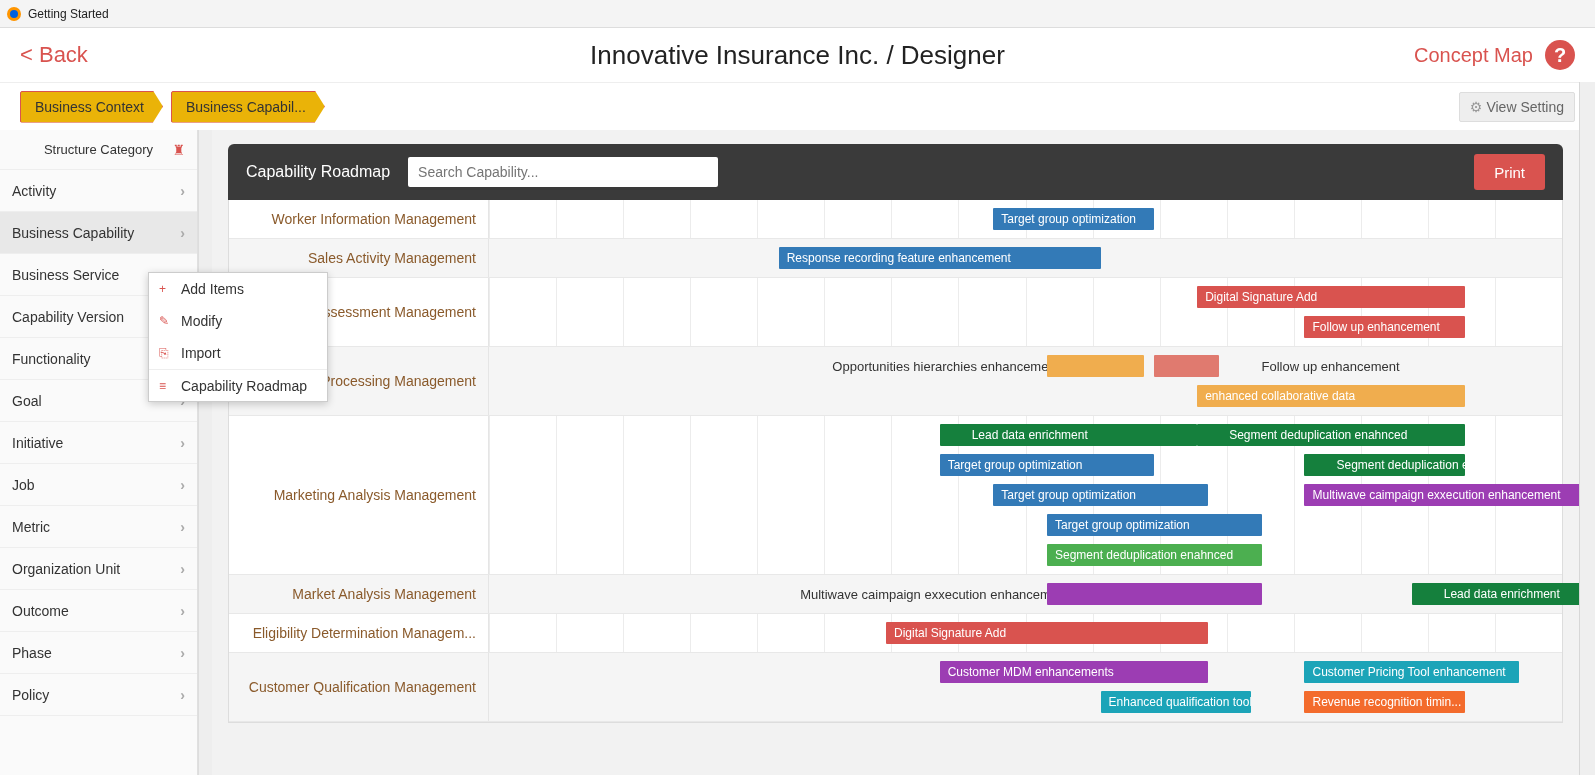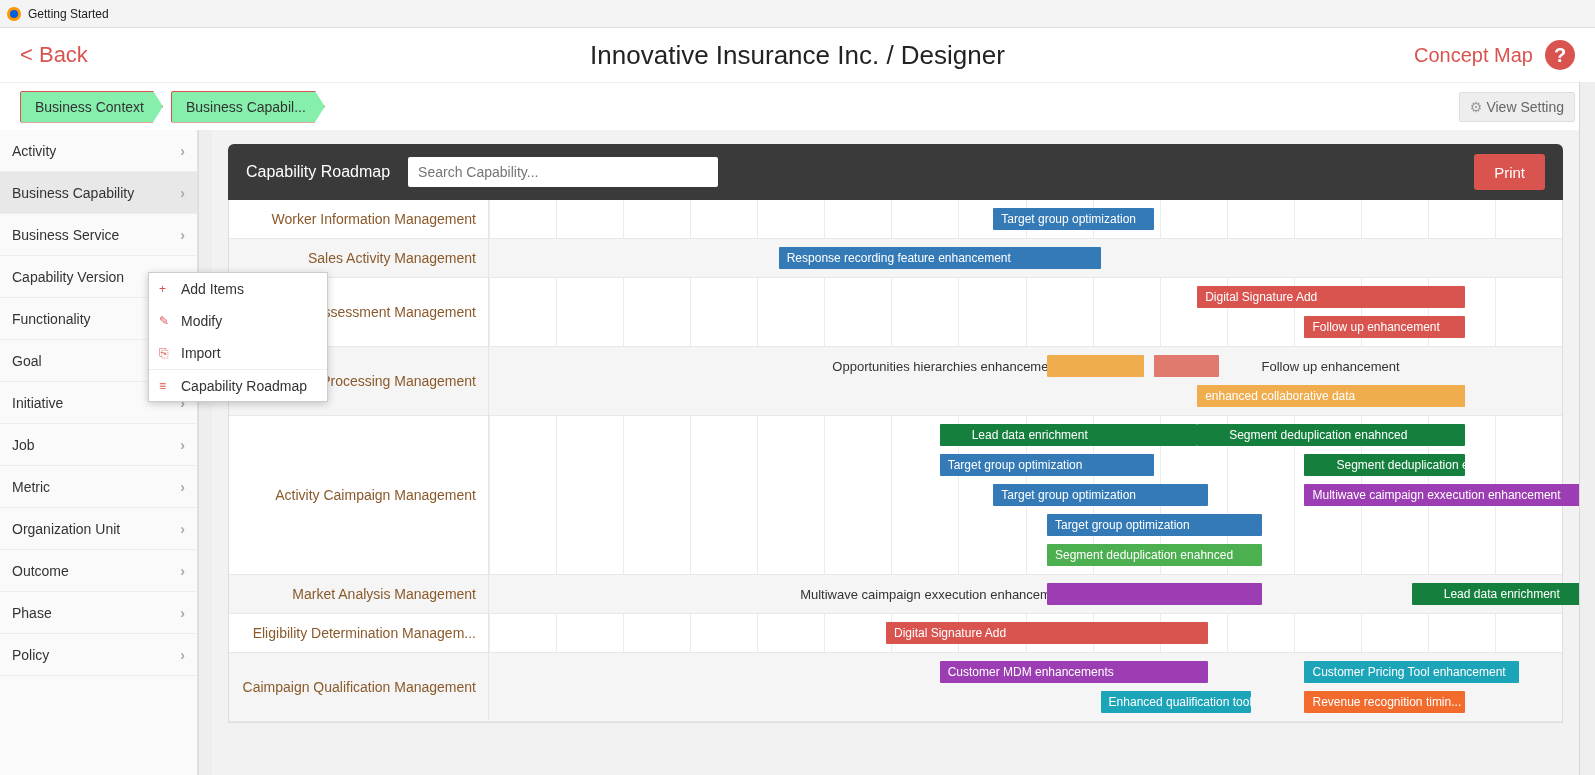--- a/index.html
+++ b/index.html
@@ -16,21 +16,21 @@
 .app-header{ height:54px; background:#fff; display:flex; align-items:center; padding:0 20px; position:relative; }
 .back-link{ color:#d9534f; font-size:22px; cursor:pointer; font-weight:400; }
 .app-title{ position:absolute; left:50%; transform:translateX(-50%); font-size:26px; color:#222; font-weight:400;}
 .right-tools{ margin-left:auto; display:flex; align-items:center; gap:12px;}
 .concept-map{ color:#d9534f; font-size:20px; cursor:pointer;}
 .help-icon{ width:30px; height:30px; border-radius:50%; background:#d9534f; color:#fff; display:flex; align-items:center; justify-content:center; font-size:20px; font-weight:bold; cursor:pointer;}
 
 
 .crumb-row{ height:48px; background:#fff; border-top:1px solid #eee; display:flex; align-items:center; padding:0 20px; }
 .crumbs{ display:flex; gap:8px;}
-.crumb{ position:relative; height:32px; border:1px solid #d9534f; padding:0 18px 0 14px; display:flex; align-items:center; font-size:14px; color:#333; border-radius:2px; clip-path: polygon(0 0, calc(100% - 10px) 0, 100% 50%, calc(100% - 10px) 100%, 0 100%); background:#86efac; cursor:pointer;}
+.crumb{ position:relative; height:32px; border:1px solid #d9534f; padding:0 18px 0 14px; display:flex; align-items:center; font-size:14px; color:#333; border-radius:2px; clip-path: polygon(0 0, calc(100% - 10px) 0, 100% 50%, calc(100% - 10px) 100%, 0 100%); background:#eab308; cursor:pointer;}
 .view-setting{ margin-left:auto; background:#eee; border:1px solid #ddd; padding:6px 10px; color:#666; border-radius:2px; cursor:pointer; display:flex; align-items:center; gap:4px;}
 .view-setting .gear{ color:#999;}
 
 
 .workspace{ position:absolute; top:130px; left:0; right:16px; bottom:0; display:flex; }
 
 
 .sidebar{ width:198px; background:#fafafa; border-right:1px solid #e0e0e0; display:flex; flex-direction:column; overflow:hidden;}
 .sidebar-hdr{ height:40px; display:flex; align-items:center; justify-content:center; gap:8px; border-bottom:1px solid #eee; font-size:13px; color:#333; position:relative;}
 .sidebar-hdr .tree-icon{ position:absolute; right:12px; color:#d9534f; font-size:14px;}
@@ -106,20 +106,24 @@
     </div>
   <div class="view-setting">
     <span class="gear">⚙</span>
     <span>View Setting</span>
   </div>
 </div>
 
 <div class="workspace">
 
   <div class="sidebar">
+    <div class="sidebar-hdr">
+      <span>Structure Category</span>
+      <span class="tree-icon">♜</span>
+    </div>
     <div id="side-items">
         <div class="side-item">
           <span>Activity</span>
           <span class="chev">›</span>
         </div>
         <div class="side-item active">
           <span>Business Capability</span>
           <span class="chev">›</span>
         </div>
         <div class="side-item">
@@ -231,21 +235,21 @@
                 <div class="bar c-amber" style="left: 52%; width: 9%;"></div>
                 <div class="bar c-salmon" style="left: 62%; width: 6%;"></div>
                 <div class="txt" style="left: 72%;">Follow up enhancement</div>
               </div>
               <div class="bar-line">
                 <div class="bar c-amber" style="left: 66%; width: 25%;">enhanced collaborative data</div>
               </div>
             </div>
           </div>
           <div class="cap-row">
-            <div class="cap-label">Activity Caimpaign Management</div>
+            <div class="cap-label">Marketing Analysis Management</div>
             <div class="cap-bars">
               <div class="bar-line">
                 <div class="bar c-green" style="left: 42%; width: 24%;">Lead data enrichment</div>
                 <div class="bar c-green" style="left: 66%; width: 25%;">Segment deduplication enahnced</div>
               </div>
               <div class="bar-line">
                 <div class="bar c-blue" style="left: 42%; width: 20%;">Target group optimization</div>
                 <div class="bar c-green" style="left: 76%; width: 15%;">Segment deduplication en...</div>
               </div>
               <div class="bar-line">
@@ -272,21 +276,21 @@
           </div>
           <div class="cap-row">
             <div class="cap-label">Eligibility Determination Managem...</div>
             <div class="cap-bars">
               <div class="bar-line">
                 <div class="bar c-red" style="left: 37%; width: 30%;">Digital Signature Add</div>
               </div>
             </div>
           </div>
           <div class="cap-row alt">
-            <div class="cap-label">Caimpaign Qualification Management</div>
+            <div class="cap-label">Customer Qualification Management</div>
             <div class="cap-bars">
               <div class="bar-line">
                 <div class="bar c-purple" style="left: 42%; width: 25%;">Customer MDM enhancements</div>
                 <div class="bar c-teal" style="left: 76%; width: 20%;">Customer Pricing Tool enhancement</div>
               </div>
               <div class="bar-line">
                 <div class="bar c-teal" style="left: 57%; width: 14%;">Enhanced qualification tool</div>
                 <div class="bar c-orange" style="left: 76%; width: 15%;">Revenue recognition timin...</div>
               </div>
             </div>

